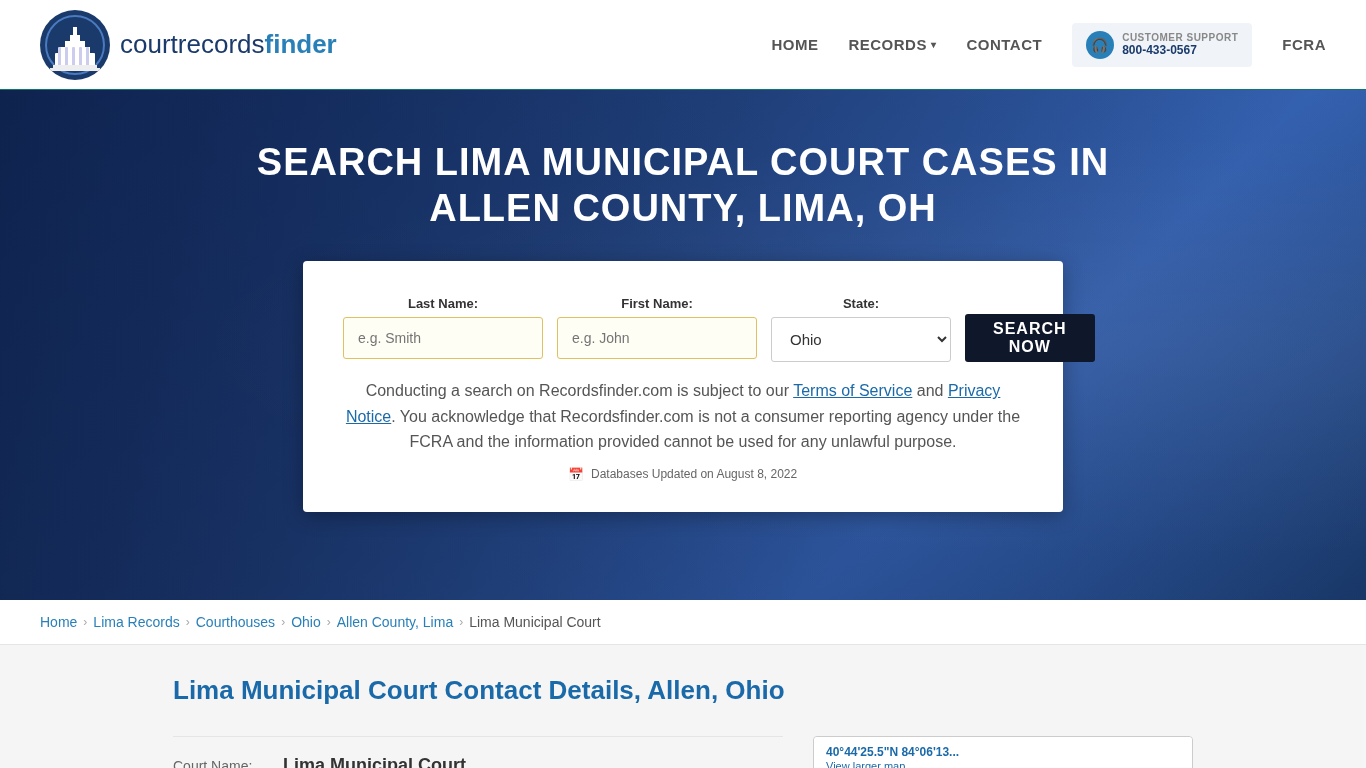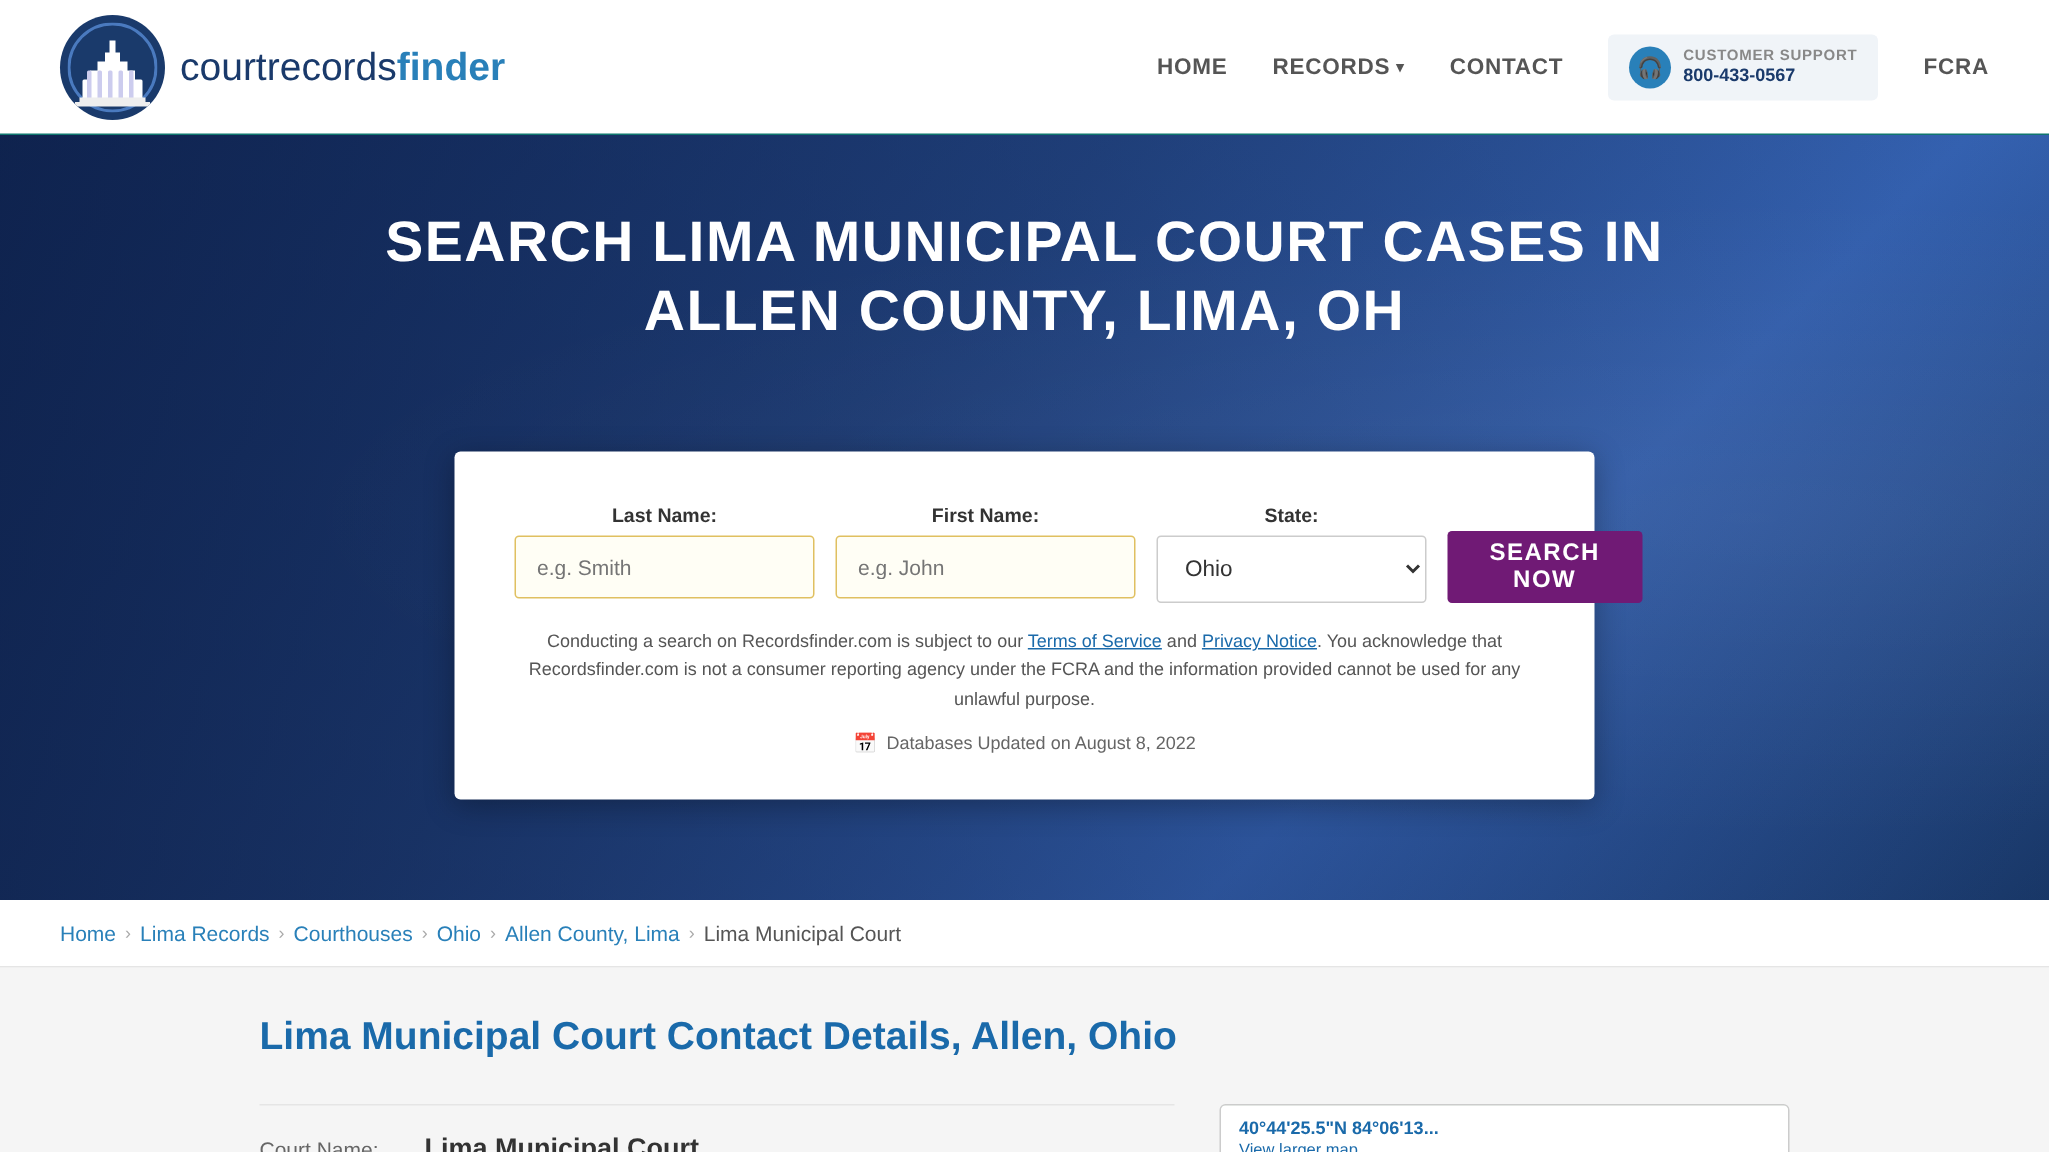--- a/index.html
+++ b/index.html
@@ -114,21 +114,20 @@
     .hero {
       position: relative;
       background: linear-gradient(135deg, #1a3a7a 0%, #2a5298 40%, #3a6bc0 70%, #1a3a6b 100%);
       padding: 50px 40px 60px;
       text-align: center;
       overflow: hidden;
       min-height: 510px;
       display: flex;
       flex-direction: column;
       align-items: center;
-      gap: 40px;
     }
     .hero::before {
       content: '';
       position: absolute;
       top: 0; right: 0; bottom: 0; left: 0;
       background: 
         radial-gradient(ellipse at 85% 50%, rgba(255,255,255,0.05) 0%, transparent 60%),
         linear-gradient(to right, rgba(10,25,60,0.7) 0%, rgba(10,25,60,0.3) 60%, rgba(10,25,60,0.1) 100%);
       z-index: 0;
     }
@@ -182,35 +181,35 @@
       padding: 12px 14px;
       border: 1px solid #ccc;
       border-radius: 3px;
       font-size: 15px;
       color: #333;
       background: #fff;
       width: 180px;
       appearance: auto;
     }
     .search-btn {
-      background: #701a75;
+      background: #0f172a;
       color: #fff;
       border: none;
       border-radius: 3px;
       padding: 0 28px;
       font-size: 16px;
       font-weight: 900;
       text-transform: uppercase;
       cursor: pointer;
       letter-spacing: 1px;
       align-self: flex-end;
       height: 48px;
     }
     .disclaimer {
-      font-size: 12px;
+      font-size: 16px;
       color: #555;
       line-height: 1.6;
       max-width: 680px;
       margin: 12px auto 12px;
     }
     .disclaimer a {
       color: #1a6aaa;
       text-decoration: underline;
     }
     .db-updated {

